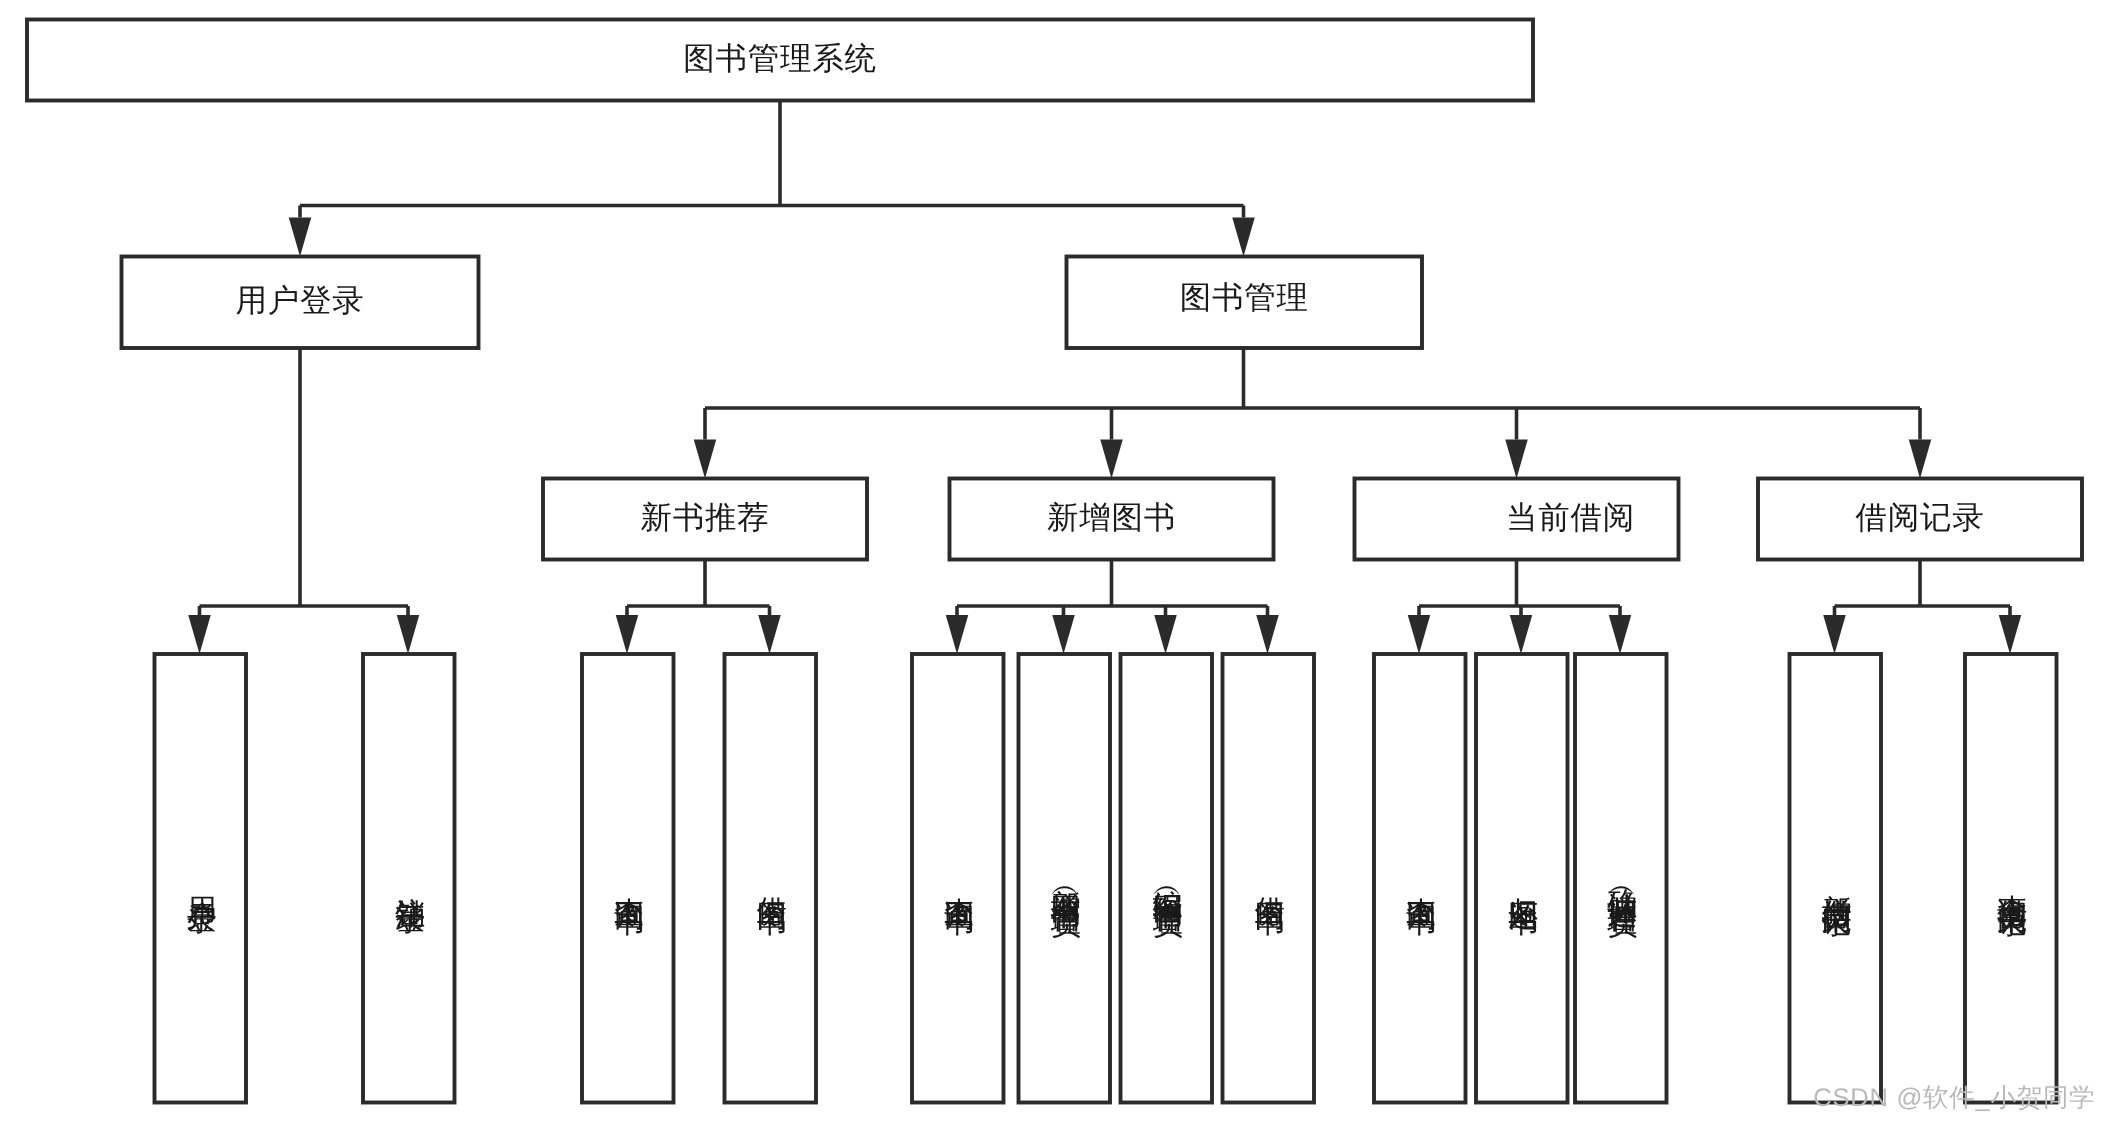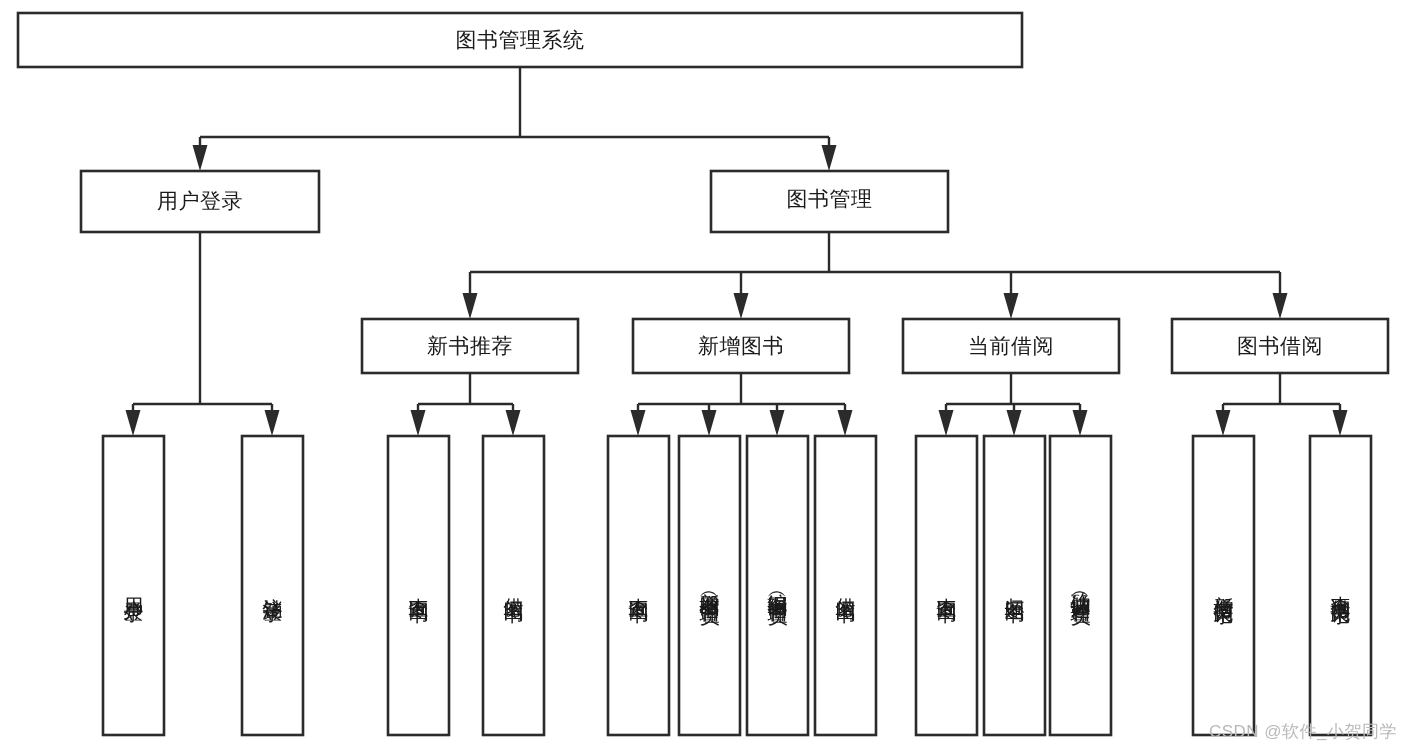--- a/index.html
+++ b/index.html
@@ -169,25 +169,25 @@
       </div>
       <div class="node-label horizontal" style="left: 711px; top: 171px; width: 237px; height: 61px; font-family: Liberation Mono, monospace;">
         <span>图书管理</span>
       </div>
       <div class="node-label horizontal" style="left: 362px; top: 319px; width: 216px; height: 54px;">
         <span>新书推荐</span>
       </div>
       <div class="node-label horizontal" style="left: 633px; top: 319px; width: 216px; height: 54px;">
         <span>新增图书</span>
       </div>
-      <div class="node-label horizontal" style="left: 903px; top: 319px; width: 216px; height: 54px;">
+      <div class="node-label horizontal" style="left: 939px; top: 319px; width: 216px; height: 54px;">
         <span>当前借阅</span>
       </div>
       <div class="node-label horizontal" style="left: 1172px; top: 319px; width: 216px; height: 54px;">
-        <span>图书借阅</span>
+        <span>借阅记录</span>
       </div>
       <div class="node-label vertical" style="left: 103px; top: 436px; width: 61px; height: 299px;">
         <span>用户登录</span>
       </div>
       <div class="node-label vertical" style="left: 242px; top: 436px; width: 61px; height: 299px;">
         <span>注销登录</span>
       </div>
       <div class="node-label vertical" style="left: 388px; top: 436px; width: 61px; height: 299px;">
         <span>查询图书</span>
       </div>

